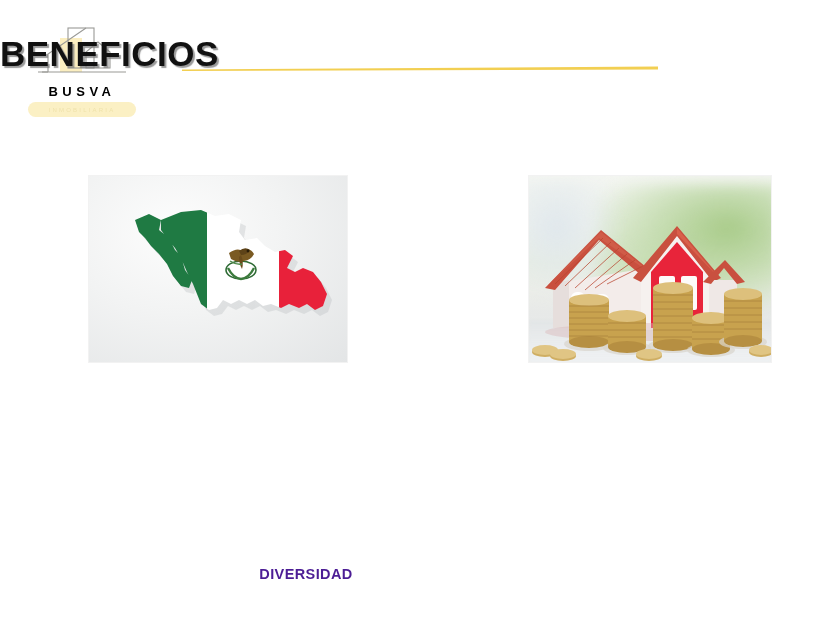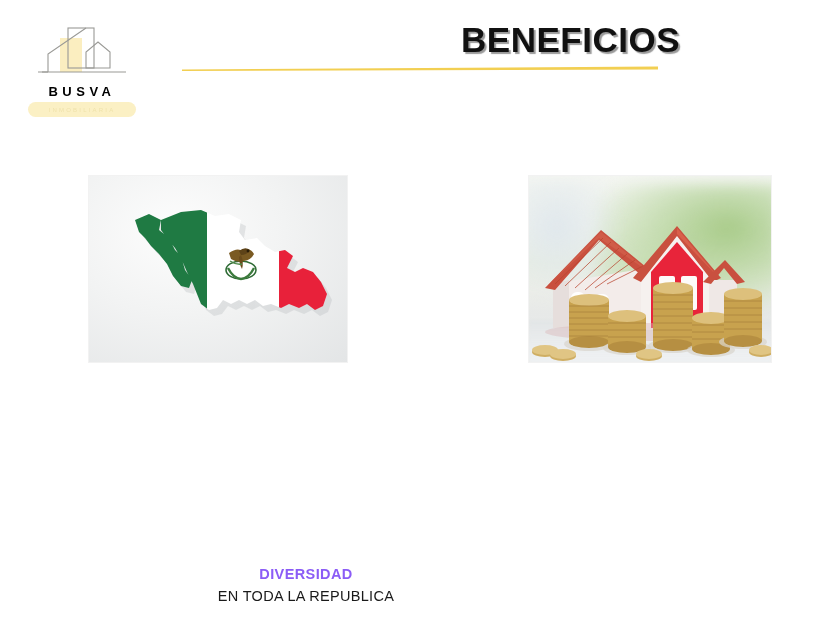--- a/index.html
+++ b/index.html
@@ -58,23 +58,23 @@
     font-size: 6px;
     letter-spacing: 2.2px;
     color: #efe2ab;
     white-space: nowrap;
   }
 
   
   #title {
     position: absolute;
     left: 0;
-    top: 20px;
+    top: 34px;
     width: 680px;
-    text-align: right;
+    text-align: left;
     font-size: 35px;
     font-weight: bold;
     letter-spacing: 0.5px;
     color: #111111;
     text-shadow: 2px 2px 1px rgba(120,120,120,0.75);
   }
   #title-rule {
     position: absolute;
     left: 182px;
     top: 66px;
@@ -138,21 +138,21 @@
     position: absolute;
     top: 388px;
     text-align: center;
     line-height: 22px;
   }
   #caption-left  { left: 18px;  width: 400px; }
   .cap-head {
     font-size: 14.5px;
     font-weight: bold;
     letter-spacing: 0.4px;
-    color: #8b5cf6;
+    color: #4c1d95;
     display: block;
   }
   .cap-body {
     font-size: 14.5px;
     font-weight: 400;
     letter-spacing: 0.3px;
     color: #1a1a1a;
     display: block;
   }
 </style>
@@ -227,21 +227,20 @@
         <path d="M-2,-9 Q4,-14 9,-10 Q6,-5 0,-5 Z" fill="#5e4318"></path>
         <path d="M0,-5 Q3,2 1,9 Q-2,4 -2,-3 Z" fill="#6b4c1c"></path>
         <circle cx="7" cy="-9" r="1.4" fill="#2b1d08"></circle>
         <path d="M-11,1 Q-5,5 1,4" fill="none" stroke="#4f8a4b" stroke-width="1.4"></path>
       </g>
     </svg>
   </div>
 
   <div class="caption" id="caption-left">
     <span class="cap-head">DIVERSIDAD</span>
-    <span class="cap-body">EN TODA LA REPUBLICA</span>
   </div>
 </div>
 
 <div class="panel" id="panel-right">
 
   <div class="media" id="media-right">
     <div id="house-bg"></div>
     <div id="house-blur-green"></div>
     <div id="house-blur-left"></div>
     <div id="house-ground"></div>

